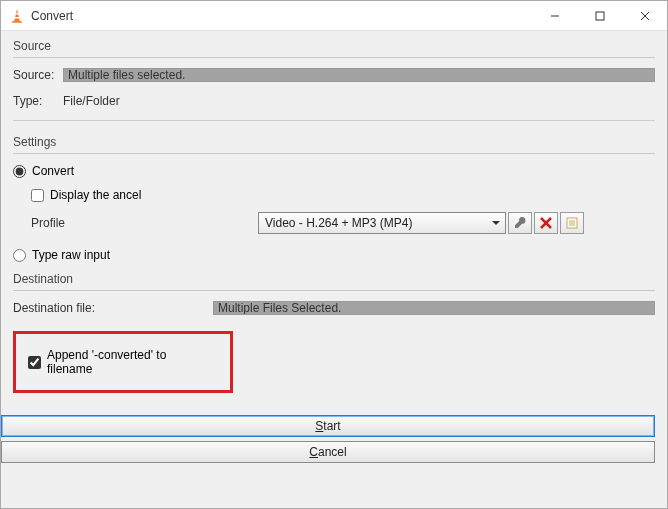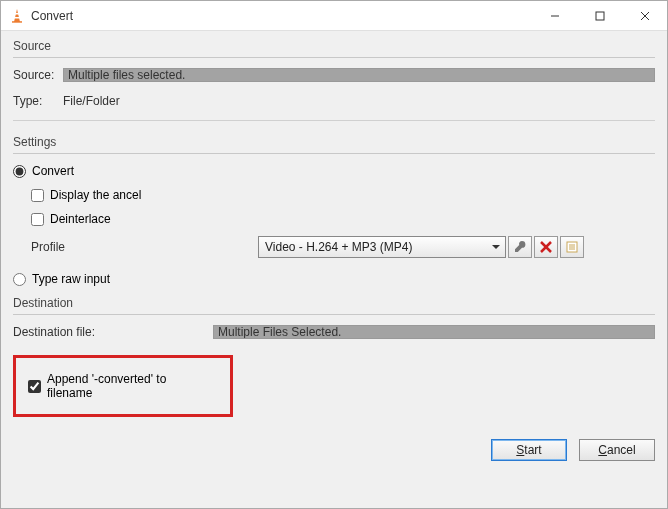--- a/index.html
+++ b/index.html
@@ -49,21 +49,21 @@
   display: flex; align-items: center; justify-content: center;
 }
 .icon-btn svg { width: 14px; height: 14px; }
 
 .dest-row { display: flex; align-items: center; margin: 10px 0 16px 0; }
 .dest-row .dlabel { width: 200px; color: #333; }
 .dest-row .dfield { flex: 1; }
 
 .highlight-box { border: 3px solid #d62222; padding: 6px 8px 6px 4px; width: 220px; }
 
-.footer { display: flex; justify-content: flex-end; gap: 12px; padding: 2px 12px 8px 0; }
+.footer { display: flex; justify-content: flex-end; gap: 4px; padding: 2px 12px 8px 0; flex-direction: column; }
 .btn {
   min-width: 76px; height: 22px; border: 1px solid #8a8a8a; background: linear-gradient(#fafafa,#e4e4e4);
   display: flex; align-items: center; justify-content: center; color: #222;
 }
 .btn.primary { border: 1px solid #2a7ad1; box-shadow: 0 0 0 1px #7db7ee inset; }
 .btn .ul { text-decoration: underline; }
 </style>
 </head>
 <body>
 
@@ -121,24 +121,20 @@
     <label class="radio-row">
       <input type="radio" name="mode" checked="" style="">
       <span>Convert</span>
     </label>
 
     <label class="check-row indent">
       <input type="checkbox" style="">
       <span>Display the ancel</span>
     </label>
 
-    <label class="check-row indent">
-      <input type="checkbox" style="">
-      <span>Deinterlace</span>
-    </label>
 
     <div class="profile-row">
       <div class="plabel">Profile</div>
       <div class="profile-select-wrap">
         <div class="profile-select">
           <span>Video - H.264 + MP3 (MP4)</span>
         </div>
         <span class="profile-caret">
           <svg viewBox="0 0 8 8">
               <polygon points="0,2 8,2 4,6" fill="#333"></polygon>

